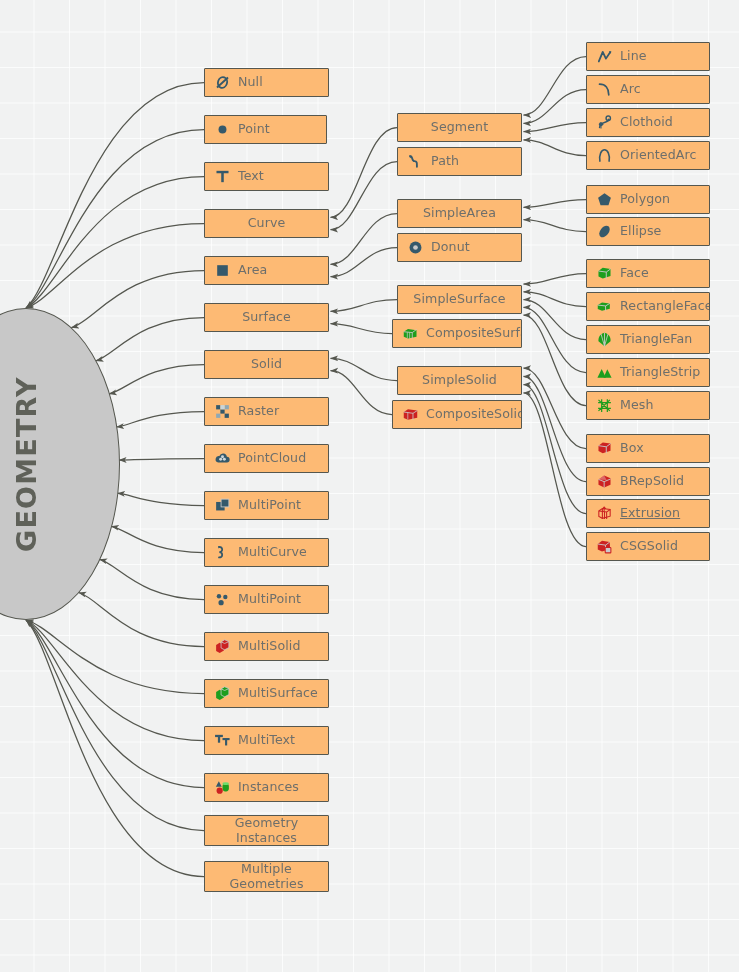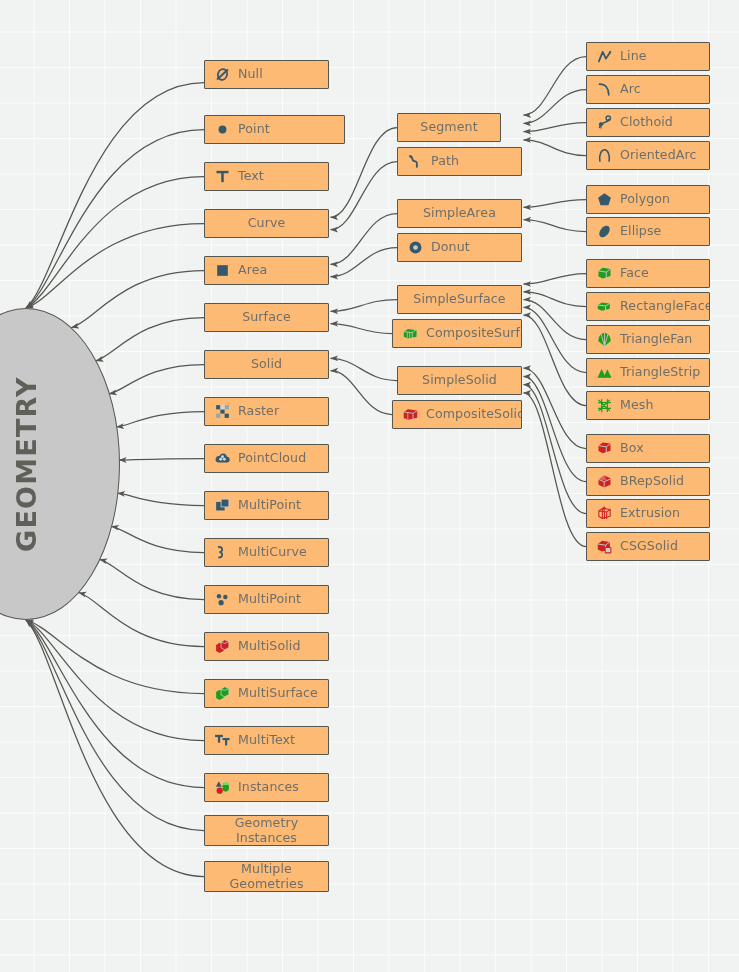--- a/index.html
+++ b/index.html
@@ -113,30 +113,30 @@
         <path d="M586.0,513.5 C556.0,513.5 548.5,384.6 523.5,384.6" marker-end="url(#arr)"></path>
         <path d="M586.0,546.5 C556.0,546.5 548.5,392.9 523.5,392.9" marker-end="url(#arr)"></path>
       </g>
   </svg>
 
   <div class="ellipse" style="left:-68px;top:308px;width:188px;height:312px;border-radius:50%;">
     <span class="etxt">GEOMETRY</span>
   </div>
 
   <div id="nodes">
-      <div class="node withicon" style="left: 204px; top: 60px; width: 125px; height: 29px;">
+      <div class="node withicon" style="left: 204px; top: 68px; width: 125px; height: 29px;">
         <span class="ico">
           <svg class="ico-svg" width="17" height="17" viewBox="0 0 24 24">
             <ellipse cx="12" cy="12" rx="6.4" ry="7.6" fill="none" stroke="#35596b" stroke-width="2.6" transform="rotate(20 12 12)"></ellipse>
             <line x1="4.2" y1="19" x2="19.8" y2="5" stroke="#35596b" stroke-width="2.6"></line>
           </svg>
         </span>
         <span class="lbl">Null</span>
       </div>
-      <div class="node withicon" style="left: 204px; top: 115px; width: 141px; height: 29px;">
+      <div class="node withicon" style="left: 204px; top: 115px; width: 123px; height: 29px;">
         <span class="ico">
           <svg class="ico-svg" width="17" height="17" viewBox="0 0 24 24">
             <circle cx="12" cy="12" r="5.6" fill="#35596b"></circle>
           </svg>
         </span>
         <span class="lbl">Point</span>
       </div>
       <div class="node withicon" style="left: 204px; top: 162px; width: 125px; height: 29px;">
         <span class="ico">
           <svg class="ico-svg" width="17" height="17" viewBox="0 0 24 24">
@@ -262,21 +262,21 @@
           <div>Geometry</div>
           <div>Instances</div>
         </span>
       </div>
       <div class="node centered" style="left: 204px; top: 861px; width: 125px; height: 31px;">
         <span class="lbl two">
           <div>Multiple</div>
           <div>Geometries</div>
         </span>
       </div>
-      <div class="node centered" style="left: 397px; top: 113px; width: 104px; height: 29px;">
+      <div class="node centered" style="left: 397px; top: 113px; width: 125px; height: 29px;">
         <span class="lbl">Segment</span>
       </div>
       <div class="node withicon" style="left: 397px; top: 147px; width: 125px; height: 29px;">
         <span class="ico">
           <svg class="ico-svg" width="17" height="17" viewBox="0 0 24 24">
             <path d="M4.5 4.5c4 0 2 7 6 7s3.5 3 3.5 8" fill="none" stroke="#35596b" stroke-width="2.6" stroke-linecap="round"></path>
             <path d="M3 3.2l4.5 1.1-3.2 3z" fill="#35596b"></path>
           </svg>
         </span>
         <span class="lbl">Path</span>
@@ -431,21 +431,21 @@
       <div class="node withicon" style="left: 586px; top: 467px; width: 124px; height: 29px;">
         <span class="ico">
           <svg class="ico-svg" width="17" height="17" viewBox="0 0 24 24">
             <path d="M3.5 9l8-5.5 9 4v9l-9 3.8-8-3.6z" fill="#cc2222"></path>
             <path d="M3.5 9l8 3.2 9-3.7M11.5 12.2v8.1" fill="none" stroke="#cacaca" stroke-width="1.3"></path>
             <path d="M3.5 9l8-5.5 3.5 6.5z" fill="#e9a0a0" opacity=".55"></path>
           </svg>
         </span>
         <span class="lbl">BRepSolid</span>
       </div>
-      <div class="node withicon" style="left: 586px; top: 499px; width: 124px; height: 29px;">
+      <div class="node withicon" style="left: 586px; top: 499px; width: 124px; height: 29px; text-decoration: underline;">
         <span class="ico">
           <svg class="ico-svg" width="17" height="17" viewBox="0 0 24 24">
             <g stroke="#cc2222" stroke-width="1.5" fill="none">
               <path d="M4 8.5l5-3.5 11 1.4v9.4l-11 3-5-2.6z"></path>
               <path d="M4 8.5l11 1.4 5-3.4M15 9.9v9.9"></path>
               <path d="M9 5v14M12 9.2v10.4"></path>
             </g>
             <path d="M11.5 3v6M9.3 5.6L11.5 3l2.3 2.6" stroke="#cc2222" stroke-width="1.5" fill="none"></path>
           </svg>
         </span>

